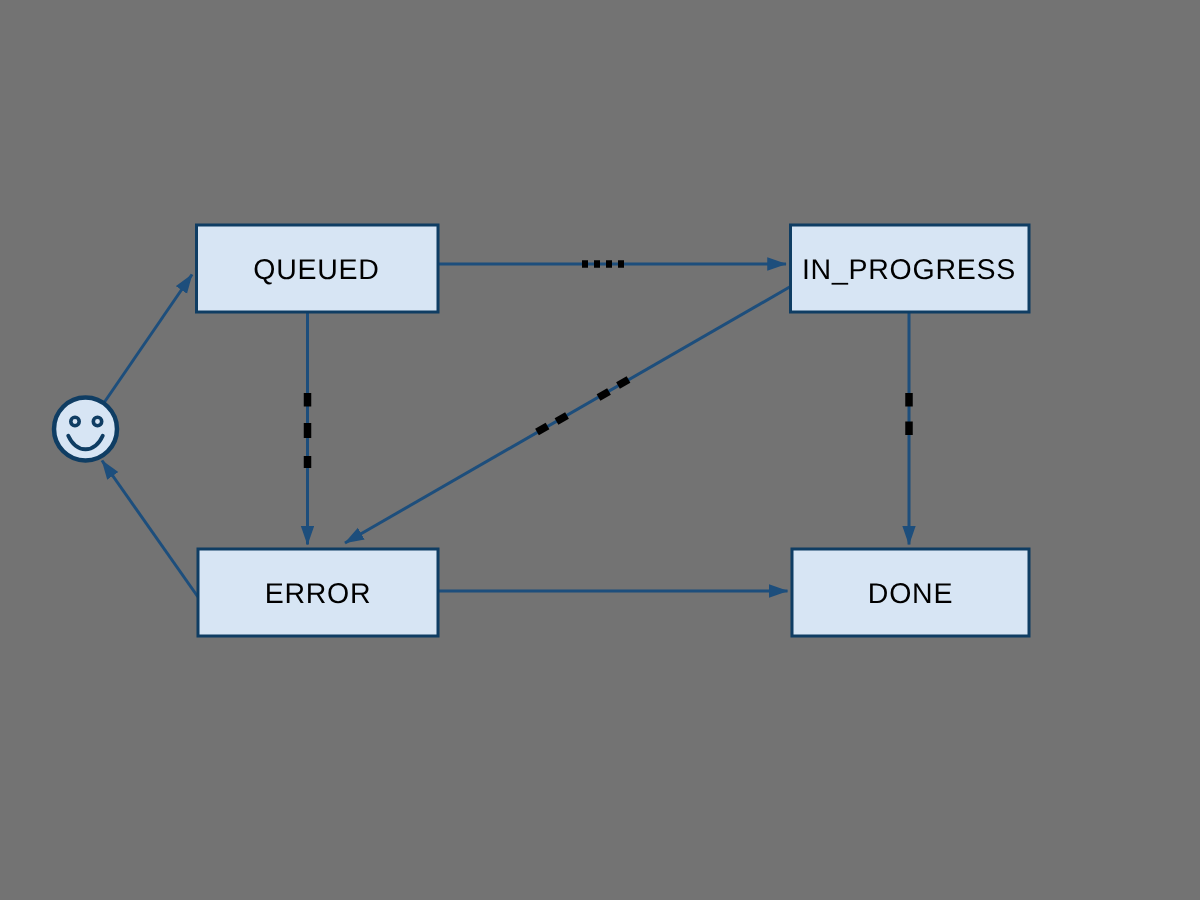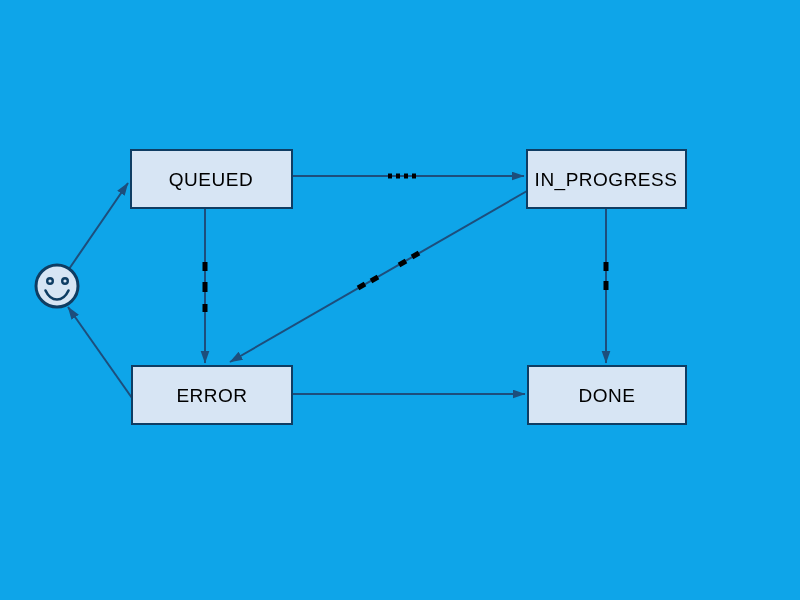--- a/index.html
+++ b/index.html
@@ -8,21 +8,21 @@
     background: #000000;
     width: 800px;
     height: 600px;
     overflow: hidden;
     font-family: "Liberation Sans", sans-serif;
   }
   .stage {
     position: relative;
     width: 800px;
     height: 600px;
-    background: #0ea5e9;
+    background: #737373;
   }
   svg { display: block; }
   .node-label {
     font-family: "Liberation Sans", sans-serif;
     font-size: 19px;
     fill: #000000;
     letter-spacing: 0.5px;
   }
 </style>
 </head>

